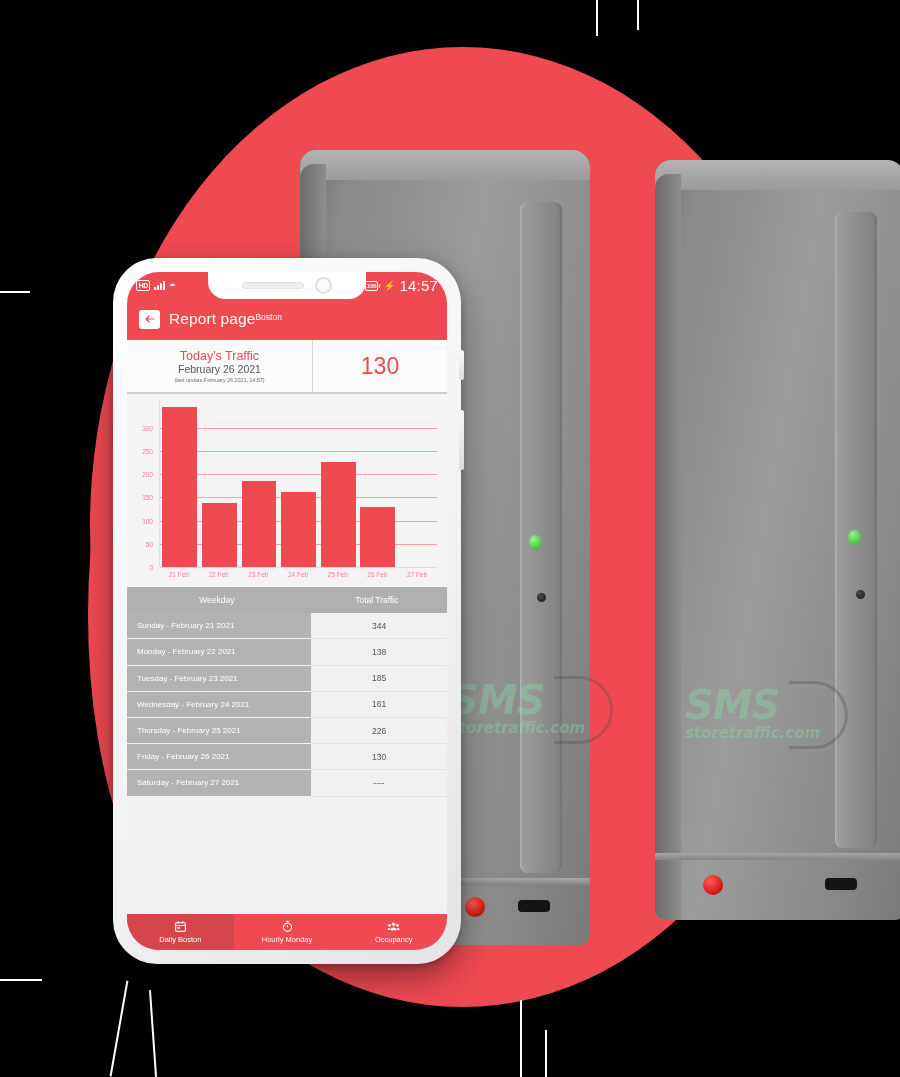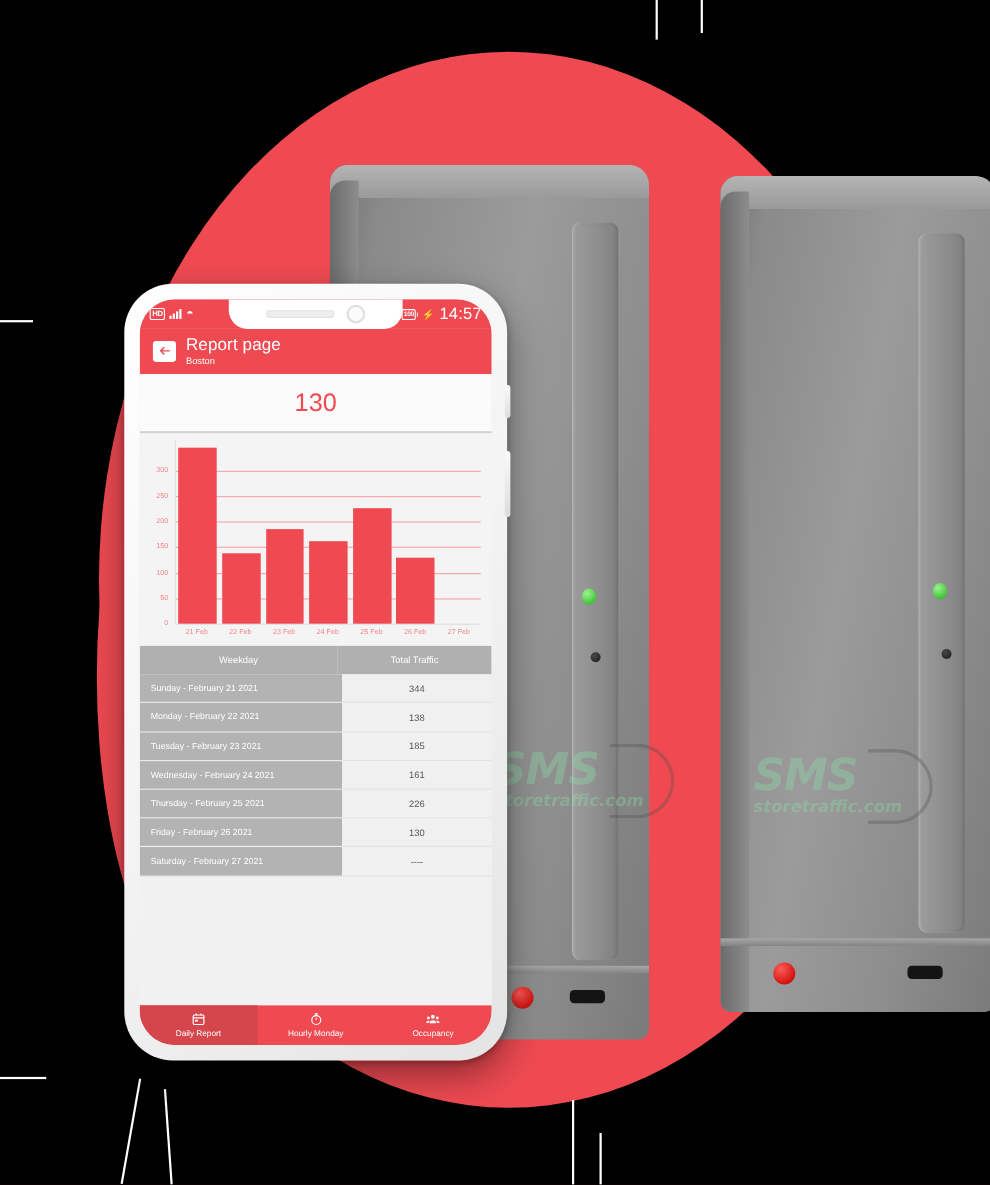--- a/index.html
+++ b/index.html
@@ -139,21 +139,21 @@
   
   .appbar{
     flex:0 0 41px;background:#ef4a52;color:#fff;
     display:flex;align-items:center;gap:9px;padding:0 12px;
   }
   .back-btn{
     width:21px;height:19px;background:#fff;border-radius:3px;
     display:flex;align-items:center;justify-content:center;flex:0 0 auto;
   }
   .back-btn svg{width:13px;height:13px;display:block;}
-  .appbar-titles{display:flex;flex-direction:column;line-height:1.05;}
+  .appbar-titles{display:flex;flex-direction:row;line-height:1.05;}
   .appbar-title{font-size:15.5px;letter-spacing:.1px;}
   .appbar-sub{font-size:8.5px;opacity:.97;margin-top:2px;}
 
   
   .summary{
     flex:0 0 52px;background:#fbfbfb;display:flex;align-items:stretch;
     border-bottom:2px solid #cfcfcf;
   }
   .sum-left{
     flex:1.38;display:flex;flex-direction:column;align-items:center;justify-content:center;
@@ -326,20 +326,25 @@
             <path d="M21 10H8.5l4.2-4.2L11 4 4 11l7 7 1.7-1.8L8.5 12H21z" fill="#ef4a52"></path>
           </svg>
         </div>
         <div class="appbar-titles">
           <span class="appbar-title">Report page</span>
           <span class="appbar-sub">Boston</span>
         </div>
       </div>
 
       <div class="summary">
+        <div class="sum-left">
+          <span class="sum-title">Today's Traffic</span>
+          <span class="sum-date">February 26 2021</span>
+          <span class="sum-upd">(last update:February 26 2021, 14:57)</span>
+        </div>
         <div class="sum-right">130</div>
       </div>
 
       <div class="chartblock">
 
         <div class="plot">
           <div class="yaxis" id="yaxis">
               <div class="ytick" style="top: 100%;">0</div>
               <div class="ytick" style="top: 86.1111%;">50</div>
               <div class="ytick" style="top: 72.2222%;">100</div>
@@ -432,21 +437,21 @@
 
       <div class="bottomnav" id="bottomnav">
           <div class="navitem active">
             <svg viewBox="0 0 24 24">
               <rect x="3" y="5" width="18" height="16" rx="2" fill="none" stroke="#fff" stroke-width="2"></rect>
               <line x1="3" y1="10" x2="21" y2="10" stroke="#fff" stroke-width="2"></line>
               <line x1="8" y1="2.5" x2="8" y2="6" stroke="#fff" stroke-width="2"></line>
               <line x1="16" y1="2.5" x2="16" y2="6" stroke="#fff" stroke-width="2"></line>
               <rect x="6" y="13" width="5" height="3" fill="#fff"></rect>
             </svg>
-            <span class="navlabel">Daily Report</span>
+            <span class="navlabel">Daily Boston</span>
           </div>
           <div class="navitem">
             <svg viewBox="0 0 24 24">
               <circle cx="12" cy="13.5" r="7.5" fill="none" stroke="#fff" stroke-width="2"></circle>
               <line x1="12" y1="13.5" x2="12" y2="9.5" stroke="#fff" stroke-width="2"></line>
               <rect x="9.5" y="1.5" width="5" height="3" rx="1" fill="#fff"></rect>
             </svg>
             <span class="navlabel">Hourly Monday</span>
           </div>
           <div class="navitem">

